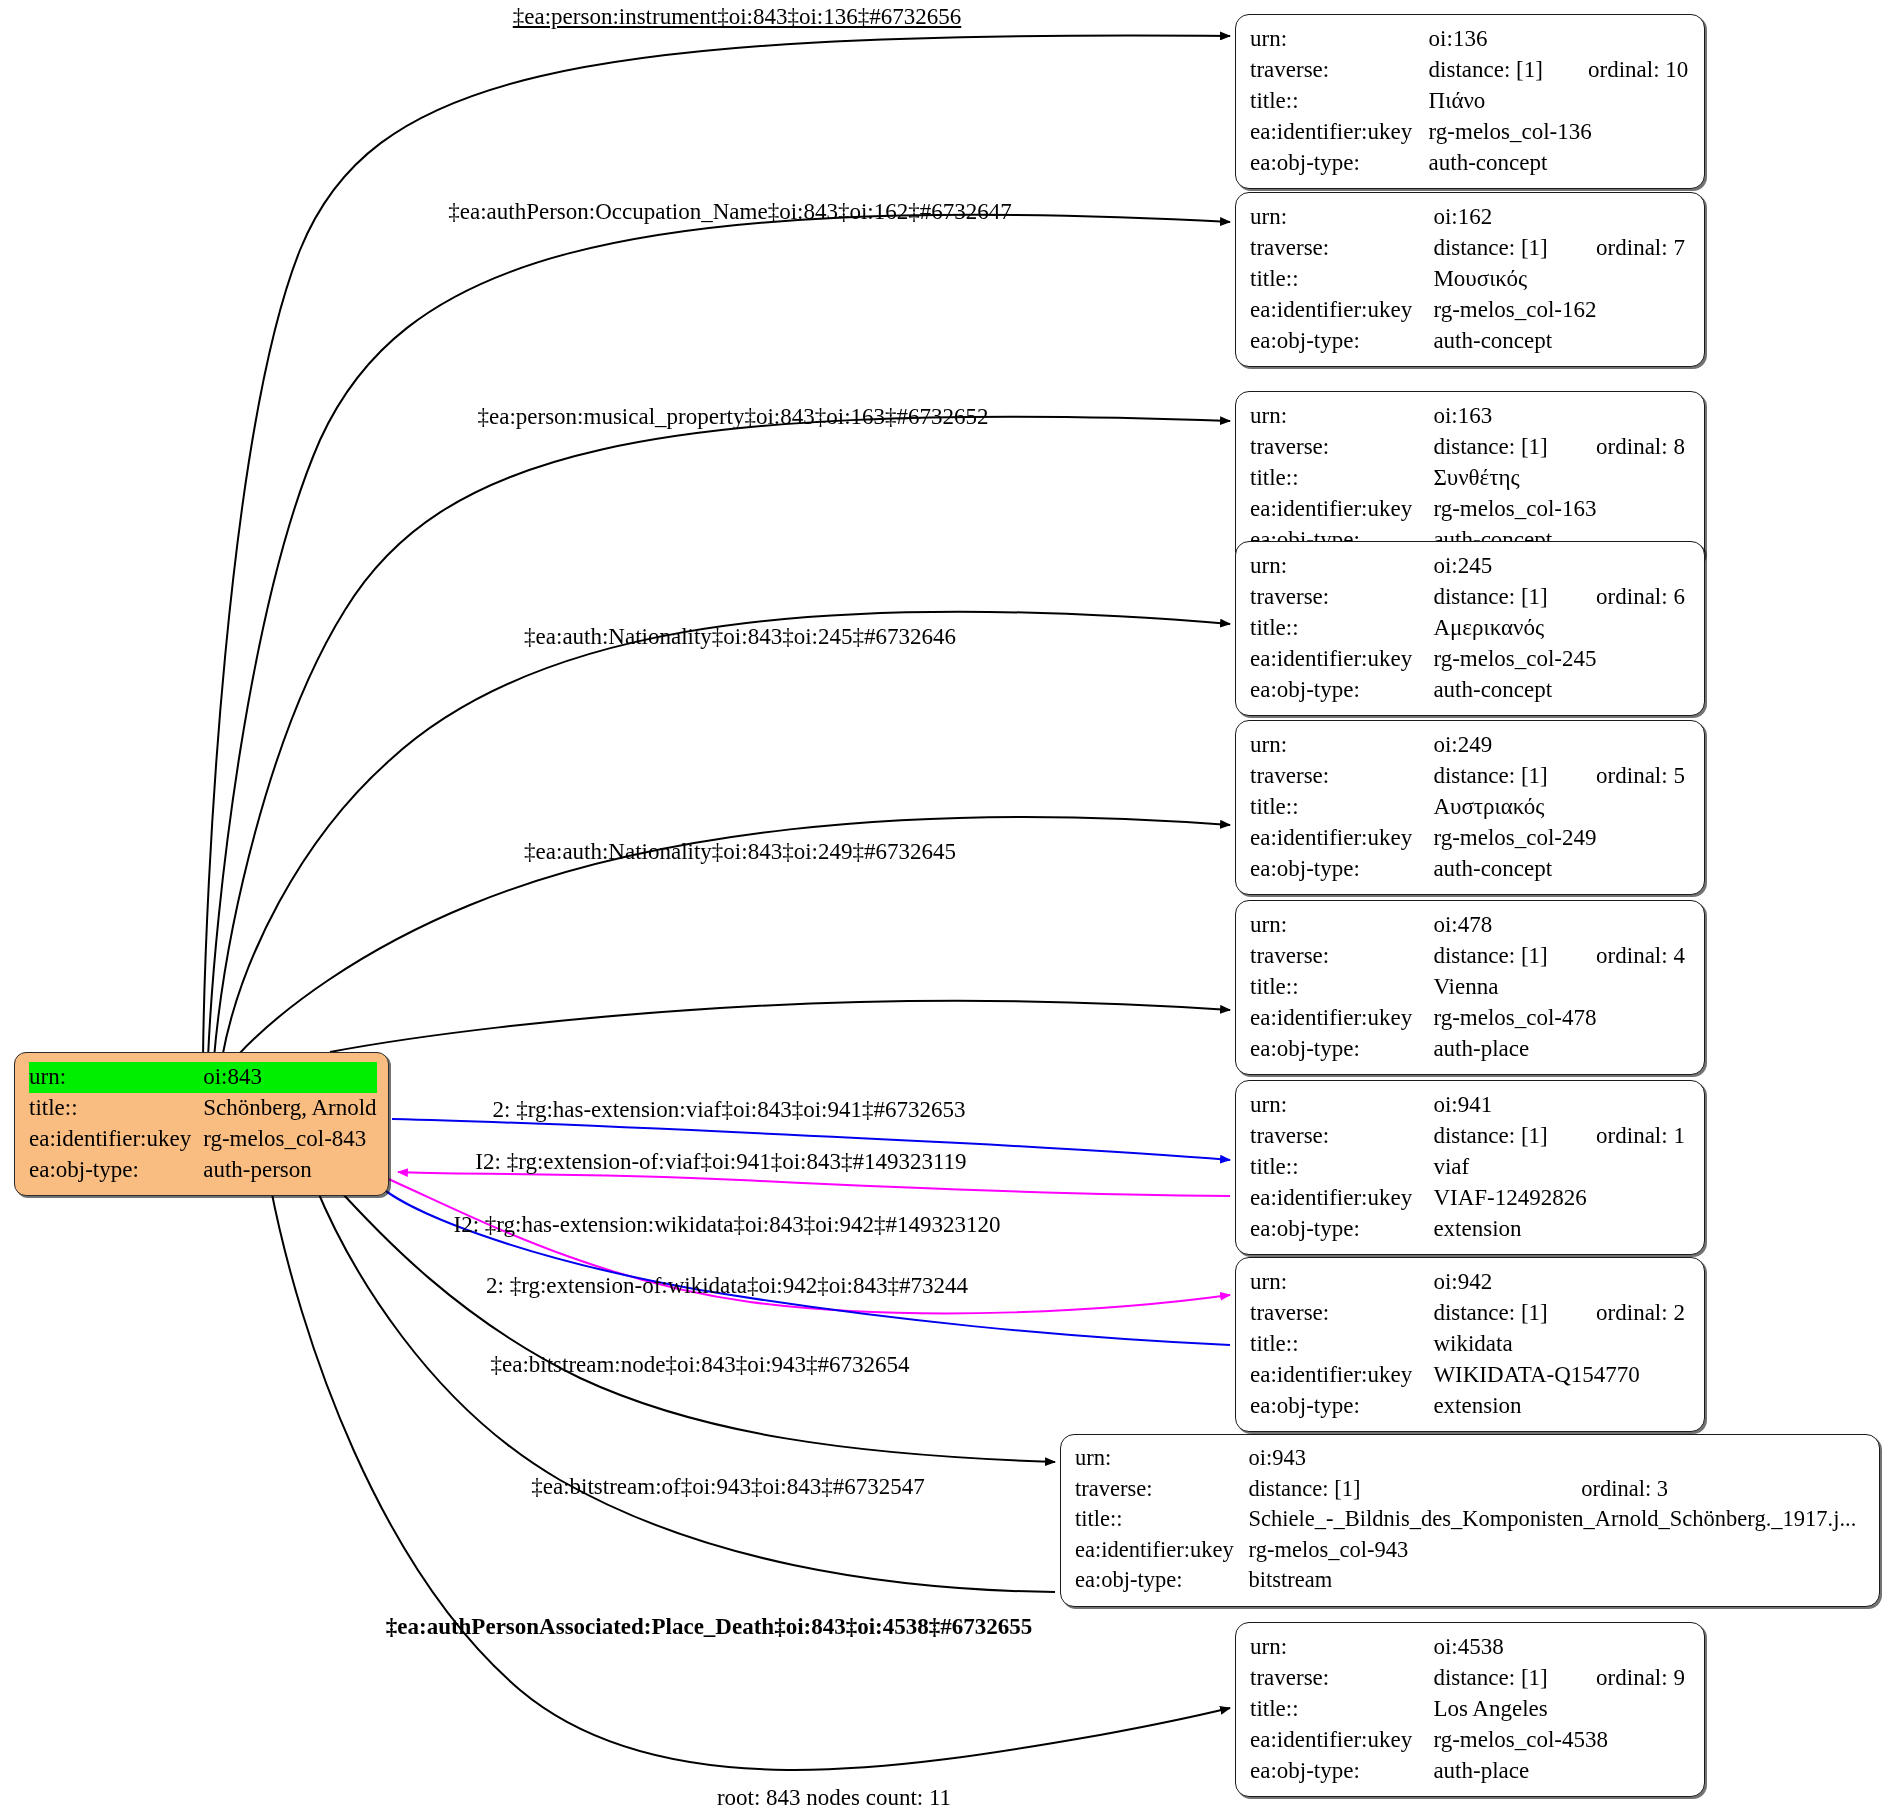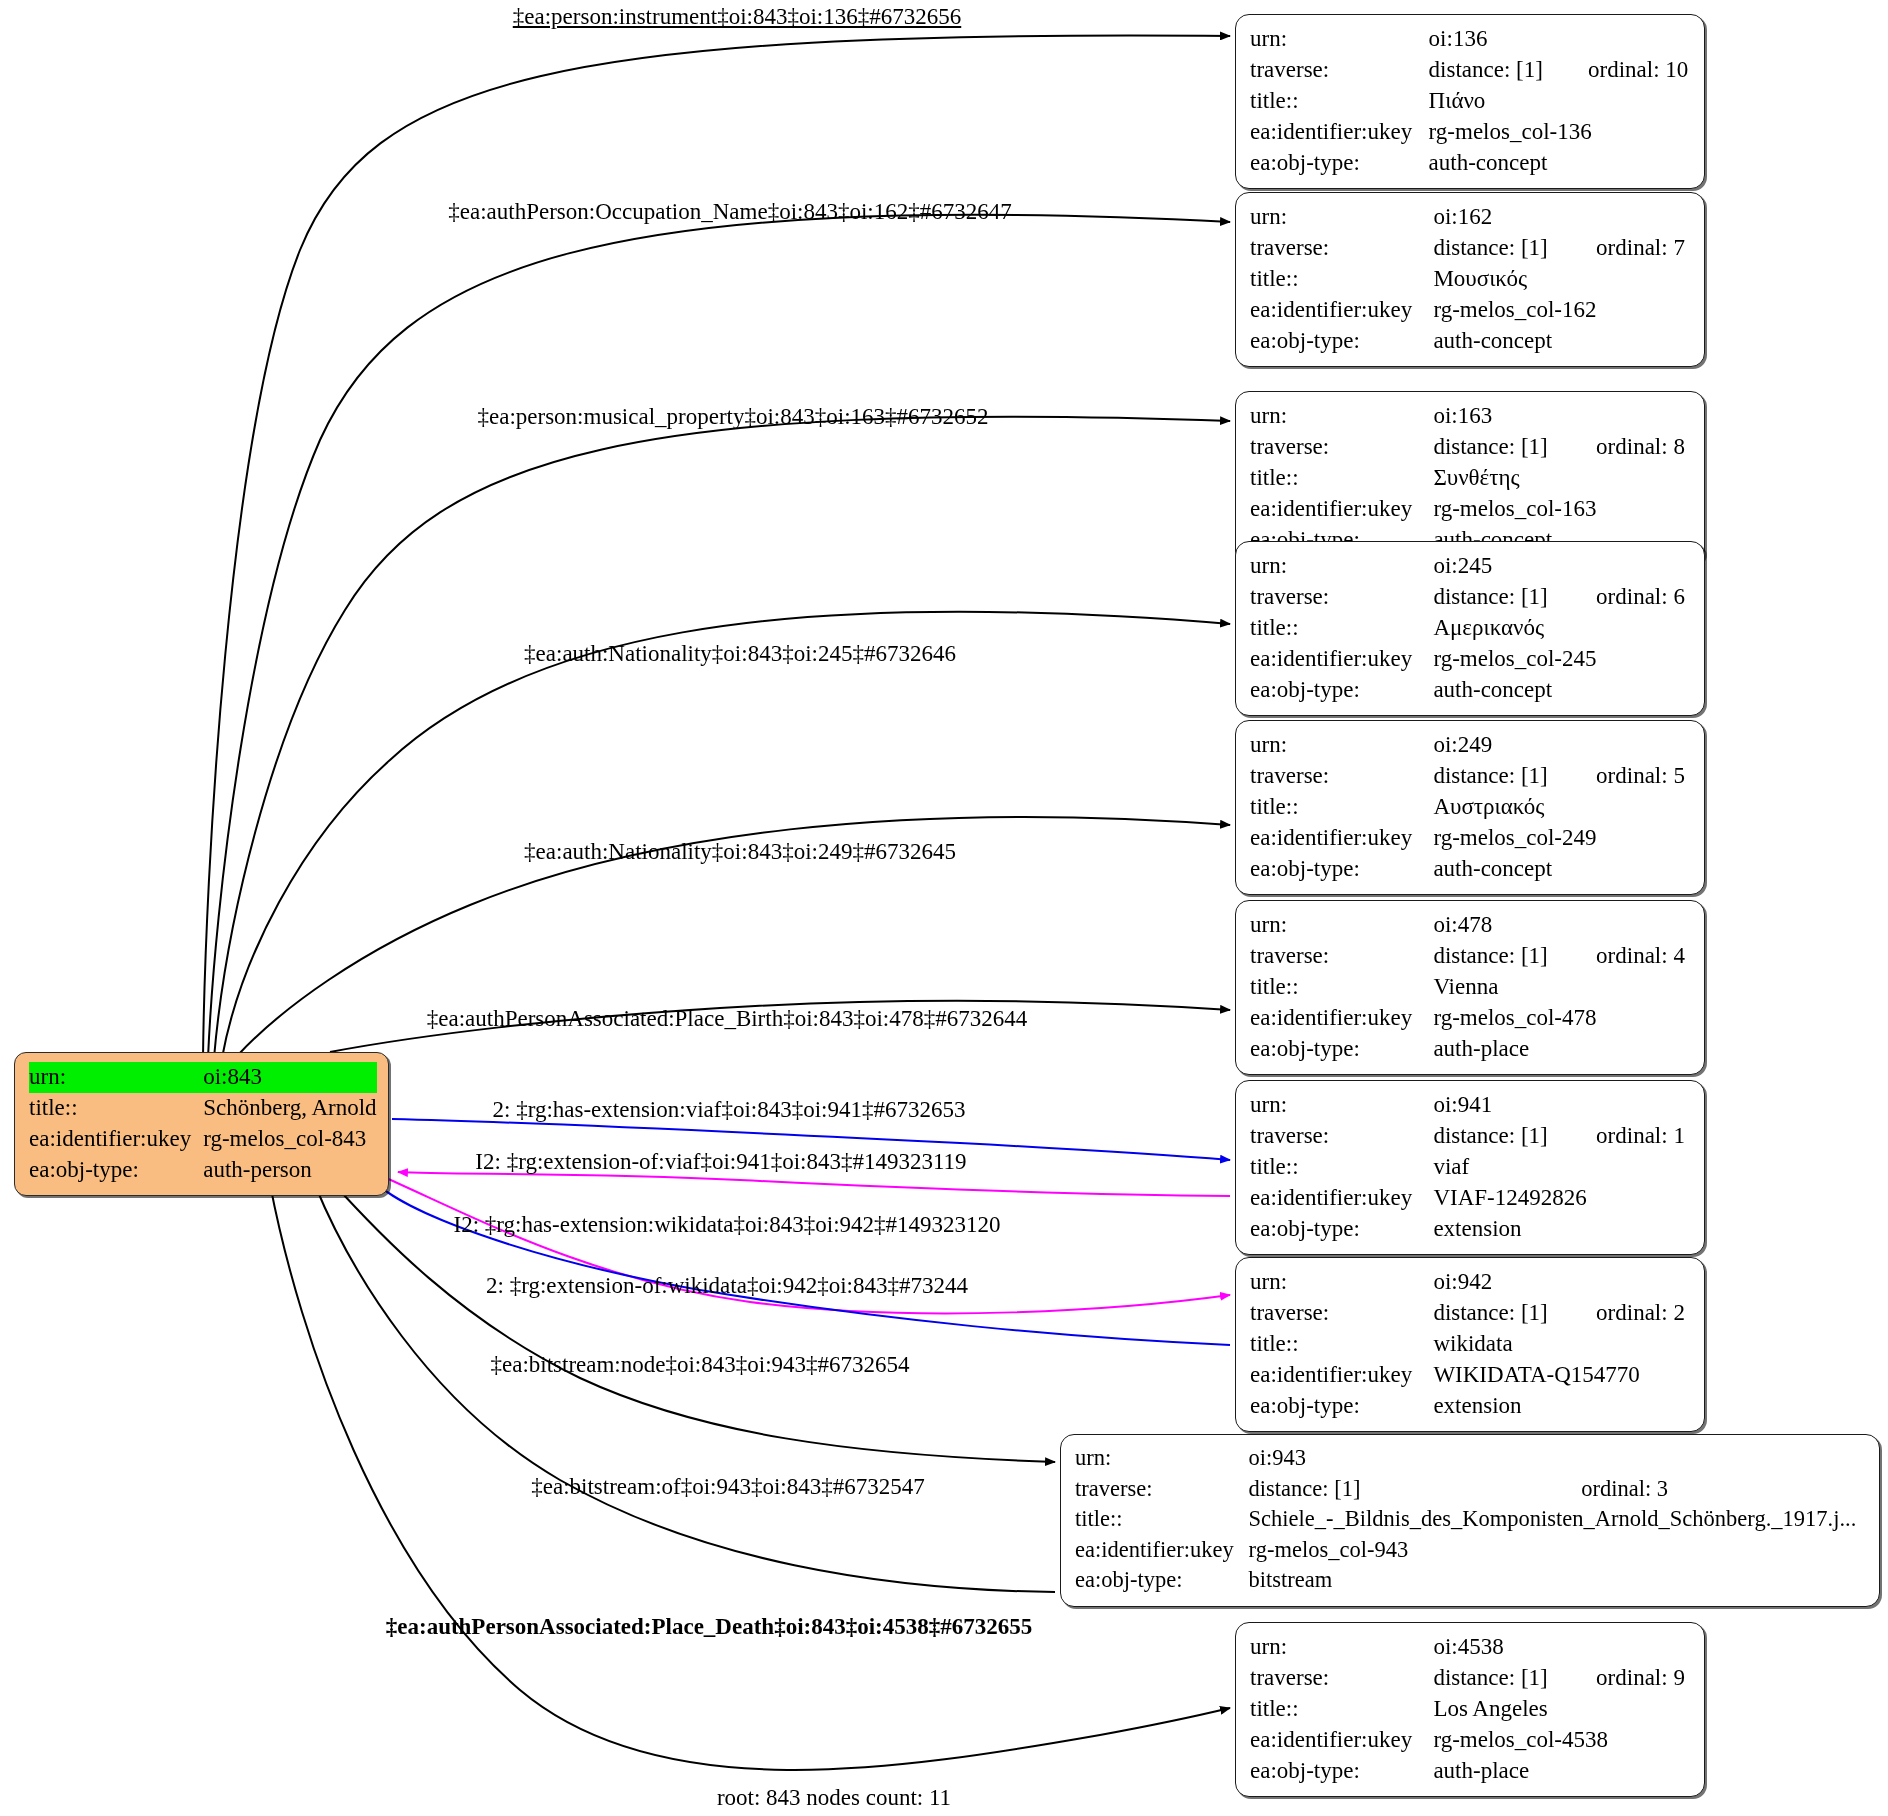--- a/index.html
+++ b/index.html
@@ -438,25 +438,24 @@
     </tbody>
       </table>
   </div>
 
   <div class="edge-label" style="left:737px; top:5px;text-decoration:underline;">‡ea:person:instrument‡oi:843‡oi:136‡#6732656</div>
 
   <div class="edge-label" style="left:730px; top:200px;">‡ea:authPerson:Occupation_Name‡oi:843‡oi:162‡#6732647</div>
 
   <div class="edge-label" style="left:733px; top:405px;">‡ea:person:musical_property‡oi:843‡oi:163‡#6732652</div>
 
-  <div class="edge-label" style="left:740px; top:642px;">‡ea:auth:Nationality‡oi:843‡oi:245‡#6732646</div>
+  <div class="edge-label" style="left:740px; top:625px;">‡ea:auth:Nationality‡oi:843‡oi:245‡#6732646</div>
 
   <div class="edge-label" style="left:740px; top:840px;">‡ea:auth:Nationality‡oi:843‡oi:249‡#6732645</div>
 
-  <div class="edge-label" style="left:727px; top:1007px;">‡ea:authPersonAssociated:Place_Birth‡oi:843‡oi:478‡#6732644</div>
 
   <div class="edge-label" style="left:729px; top:1098px;">2: ‡rg:has-extension:viaf‡oi:843‡oi:941‡#6732653</div>
 
   <div class="edge-label" style="left:721px; top:1150px;">I2: ‡rg:extension-of:viaf‡oi:941‡oi:843‡#149323119</div>
 
   <div class="edge-label" style="left:727px; top:1213px;">I2: ‡rg:has-extension:wikidata‡oi:843‡oi:942‡#149323120</div>
 
   <div class="edge-label" style="left:727px; top:1274px;">2: ‡rg:extension-of:wikidata‡oi:942‡oi:843‡#73244</div>
 
   <div class="edge-label" style="left:700px; top:1353px;">‡ea:bitstream:node‡oi:843‡oi:943‡#6732654</div>

